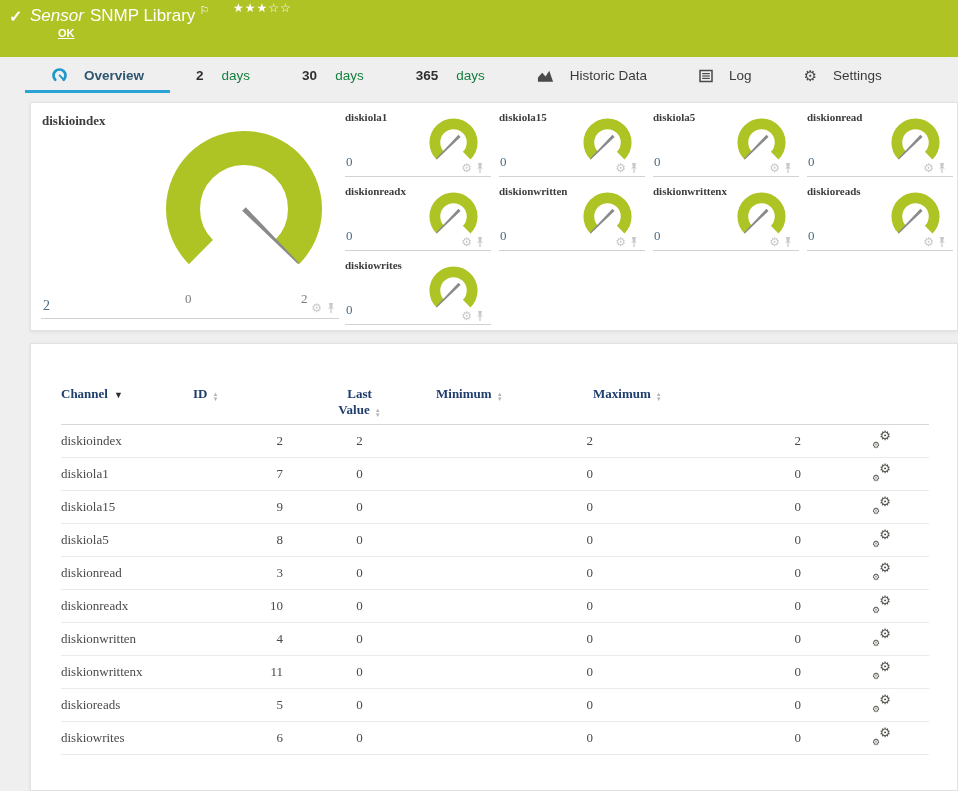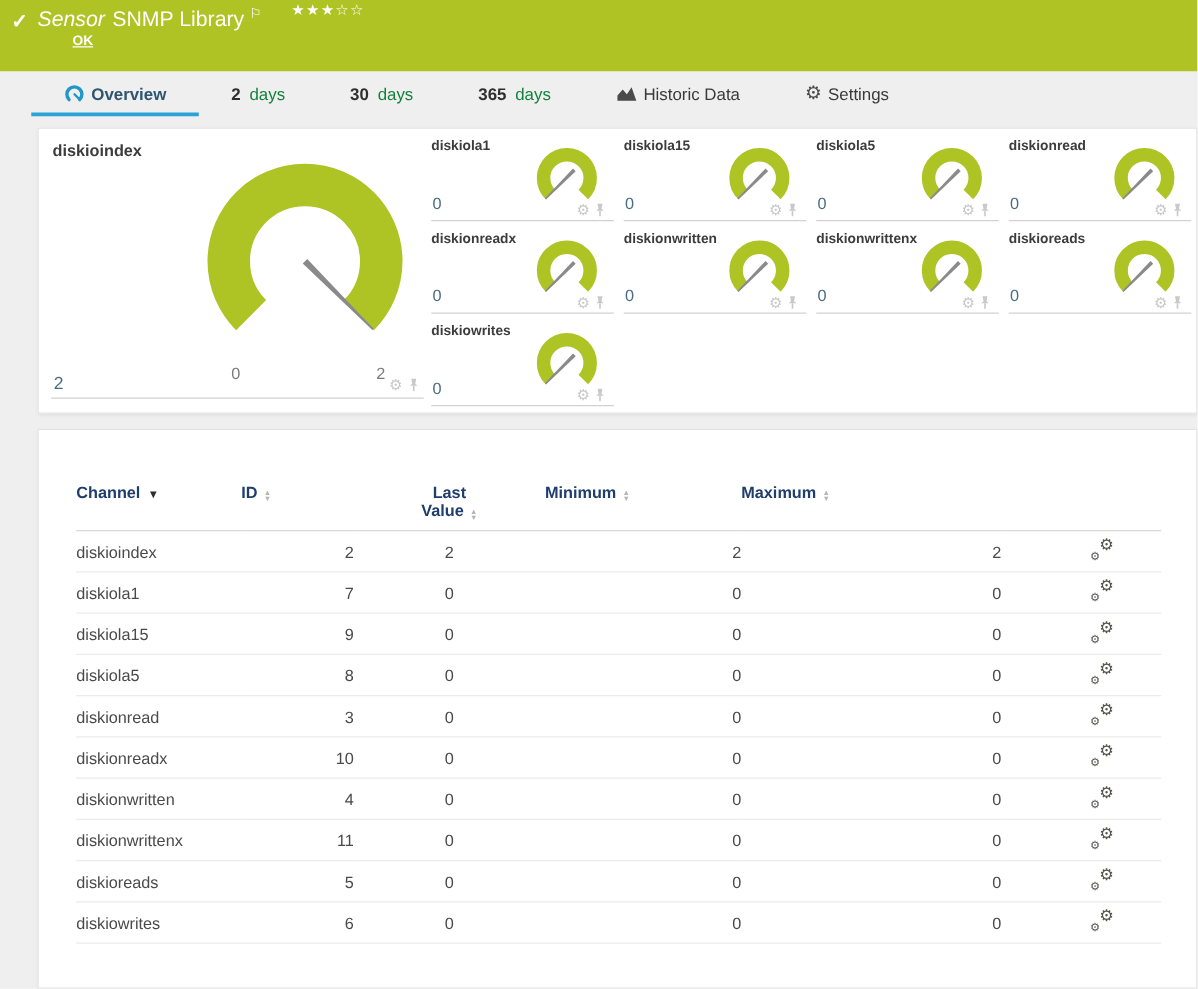--- a/index.html
+++ b/index.html
@@ -10,31 +10,31 @@
   .top-header { position:relative; height:57px; background:#b0c324; color:#fff; }
   .check { position:absolute; left:9px; top:7px; font-size:16px; font-weight:bold; }
   .title-line { position:absolute; left:30px; top:4px; font-size:17px; white-space:nowrap; }
   .title-prefix { font-style:italic; margin-right:6px; }
   .flag { font-size:11px; vertical-align:7px; margin-left:4px; }
   .stars { position:absolute; left:233px; top:1px; font-size:12px; letter-spacing:1px; cursor:pointer; }
   .status-ok { position:absolute; left:58px; top:27px; font-size:11px; font-weight:bold;text-decoration:underline; }
 
   
   .tabbar { display:flex; align-items:flex-end; padding-left:25px; height:36px; }
-  .tab { display:flex; align-items:flex-start; gap:5px; padding:8px 26px 10px 26px; font-size:13.5px;
+  .tab { display:flex; align-items:center; gap:16px; padding:8px 26px 10px 26px; font-size:13.5px;
          color:#3a3a3a; cursor:pointer; white-space:nowrap; }
   .tab .num { font-weight:bold; color:#2f2f2f; margin-right:2px; }
   .tab .unit { color:#15803d; }
   .tab.active { color:#2f566e; font-weight:bold; border-bottom:3px solid #2aa4d6; padding-bottom:7px; }
   .tab svg { display:block; }
   .tab .gear-glyph { font-size:15px; color:#4a4a4a; line-height:13px; }
 
   
   .panel { background:#fff; border:1px solid #e2e2e2; box-shadow:0 1px 3px rgba(0,0,0,.08);
-           margin-left:30px; width:928px; }
+           margin-left:30px; width:928px;font-family:Liberation Serif, serif; }
   .gauges-panel { position:relative; margin-top:9px; height:229px; }
   .table-panel { margin-top:12px; height:448px; overflow:hidden; }
 
   
   .large-tile { position:absolute; left:10px; top:8px; width:298px; height:208px;
                 border-bottom:1px solid #d2d2d2; }
   .tile-title-lg { position:absolute; left:1px; top:2px; font-size:13px; font-weight:bold; color:#3c3c3c; }
   .large-gauge-svg { position:absolute; left:118px; top:18px; }
   .scale-min { position:absolute; left:144px; top:180px; font-size:13px; color:#7a7a7a; }
   .scale-max { position:absolute; left:260px; top:180px; font-size:13px; color:#7a7a7a; }
@@ -104,20 +104,29 @@
   </div>
   <div class="tab">
     <span class="num">365</span>
     <span class="unit">days</span>
   </div>
   <div class="tab">
     <svg width="17" height="14" viewBox="0 0 18 14">
       <path d="M1 13 L1 8.5 L5.5 3.5 L9 7.5 L13 1.5 L17 13 Z" fill="#4a4a4a"></path>
     </svg>
     <span>Historic Data</span>
+  </div>
+  <div class="tab">
+    <svg width="14" height="14" viewBox="0 0 14 14">
+      <rect x="1" y="1.5" width="12" height="11" fill="none" stroke="#4a4a4a" stroke-width="1.5"></rect>
+      <line x1="3.2" y1="4.6" x2="10.8" y2="4.6" stroke="#4a4a4a" stroke-width="1.2"></line>
+      <line x1="3.2" y1="7" x2="10.8" y2="7" stroke="#4a4a4a" stroke-width="1.2"></line>
+      <line x1="3.2" y1="9.4" x2="10.8" y2="9.4" stroke="#4a4a4a" stroke-width="1.2"></line>
+    </svg>
+    <span>Log</span>
   </div>
   <div class="tab">
     <span class="gear-glyph">⚙</span>
     <span>Settings</span>
   </div>
 </div>
 
 <div class="panel gauges-panel">
 
   <div class="large-tile">

